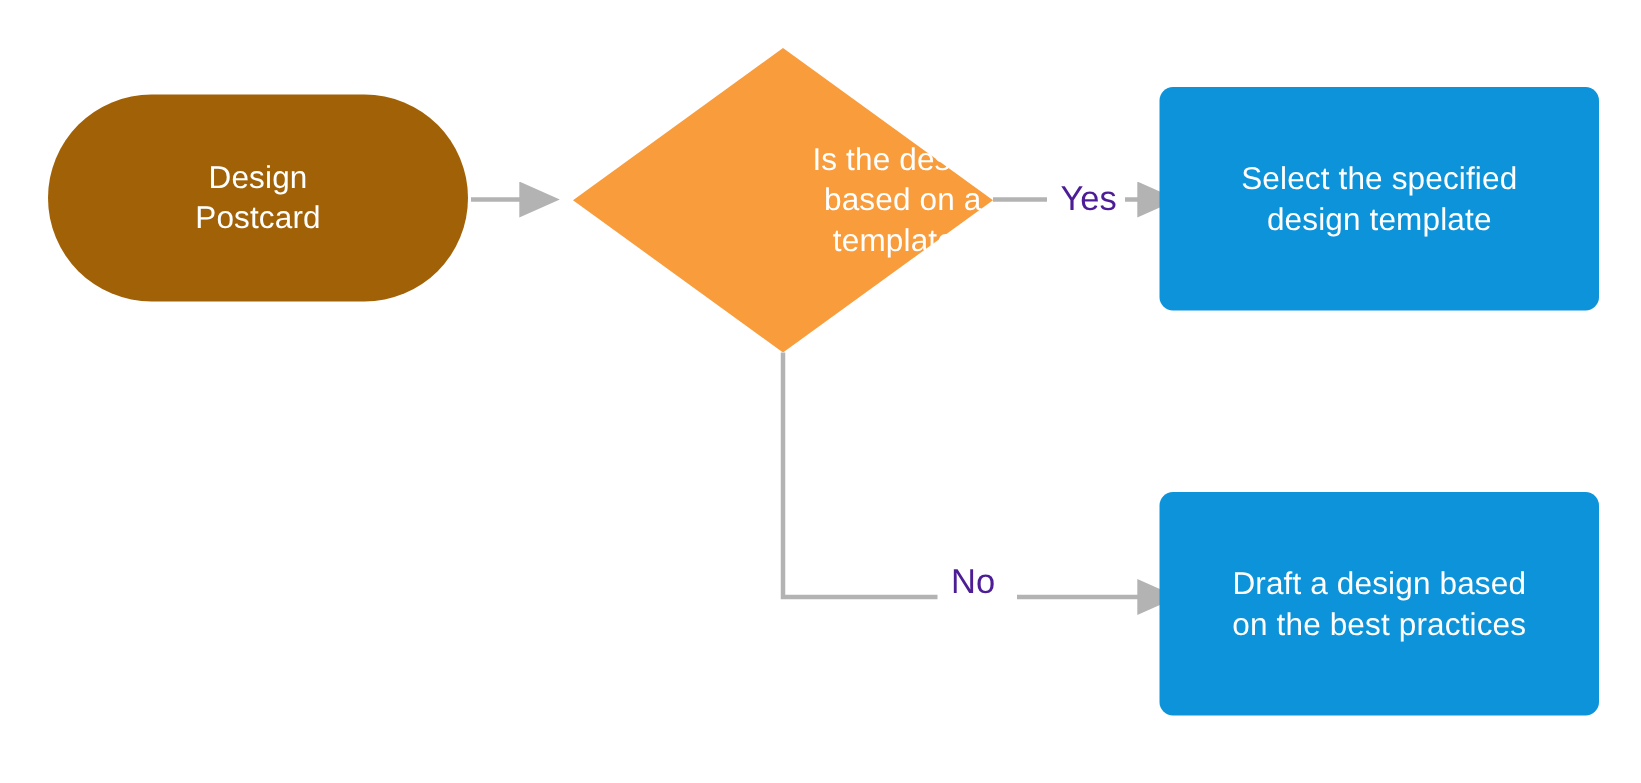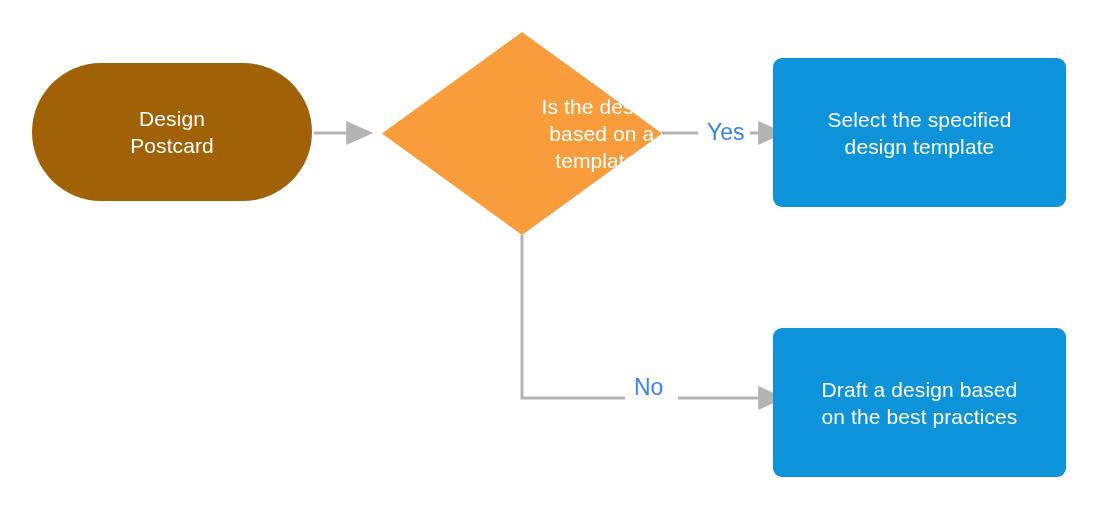--- a/index.html
+++ b/index.html
@@ -89,21 +89,21 @@
     left: 0;
     top: 0;
     width: 1094px;
     height: 522px;
     pointer-events: none;
   }
 
   
   .edge-label {
     position: absolute;
-    color: #3b82f6;
+    color: #4c1d95;
     font-family: "Liberation Sans", sans-serif;
     font-size: 23px;
     line-height: 23px;
     background: #ffffff;
     padding: 0 5px;
     white-space: nowrap;
   }
   .edge-label.yes {
     left: 702px;
     top: 121px;

